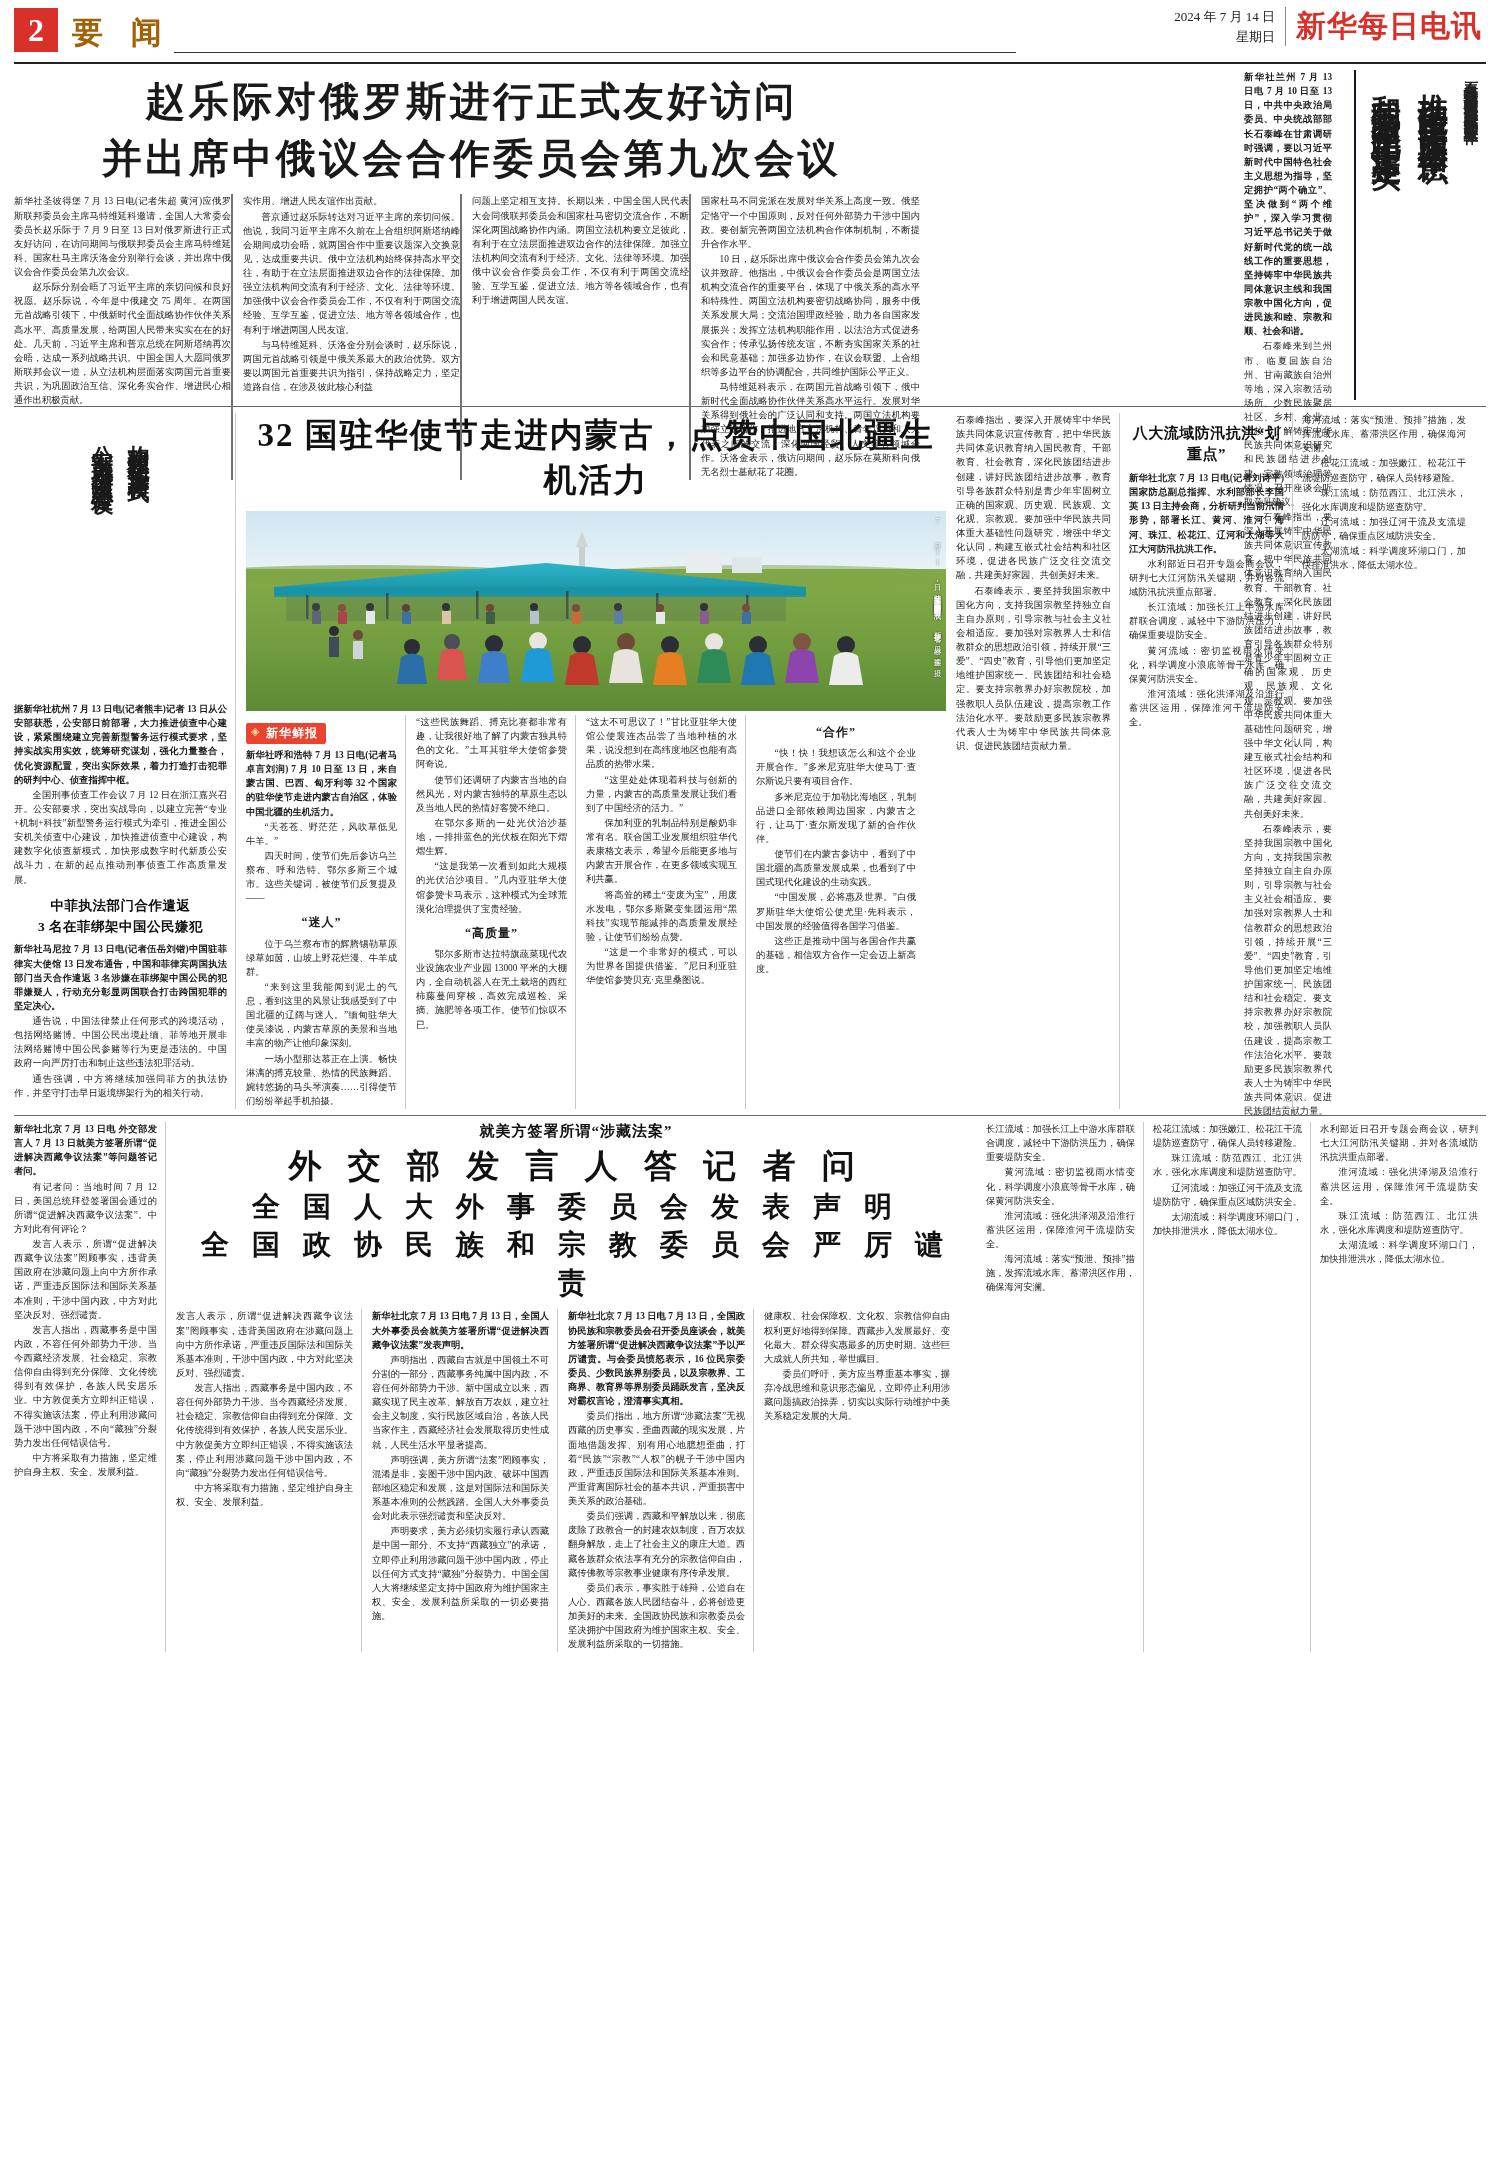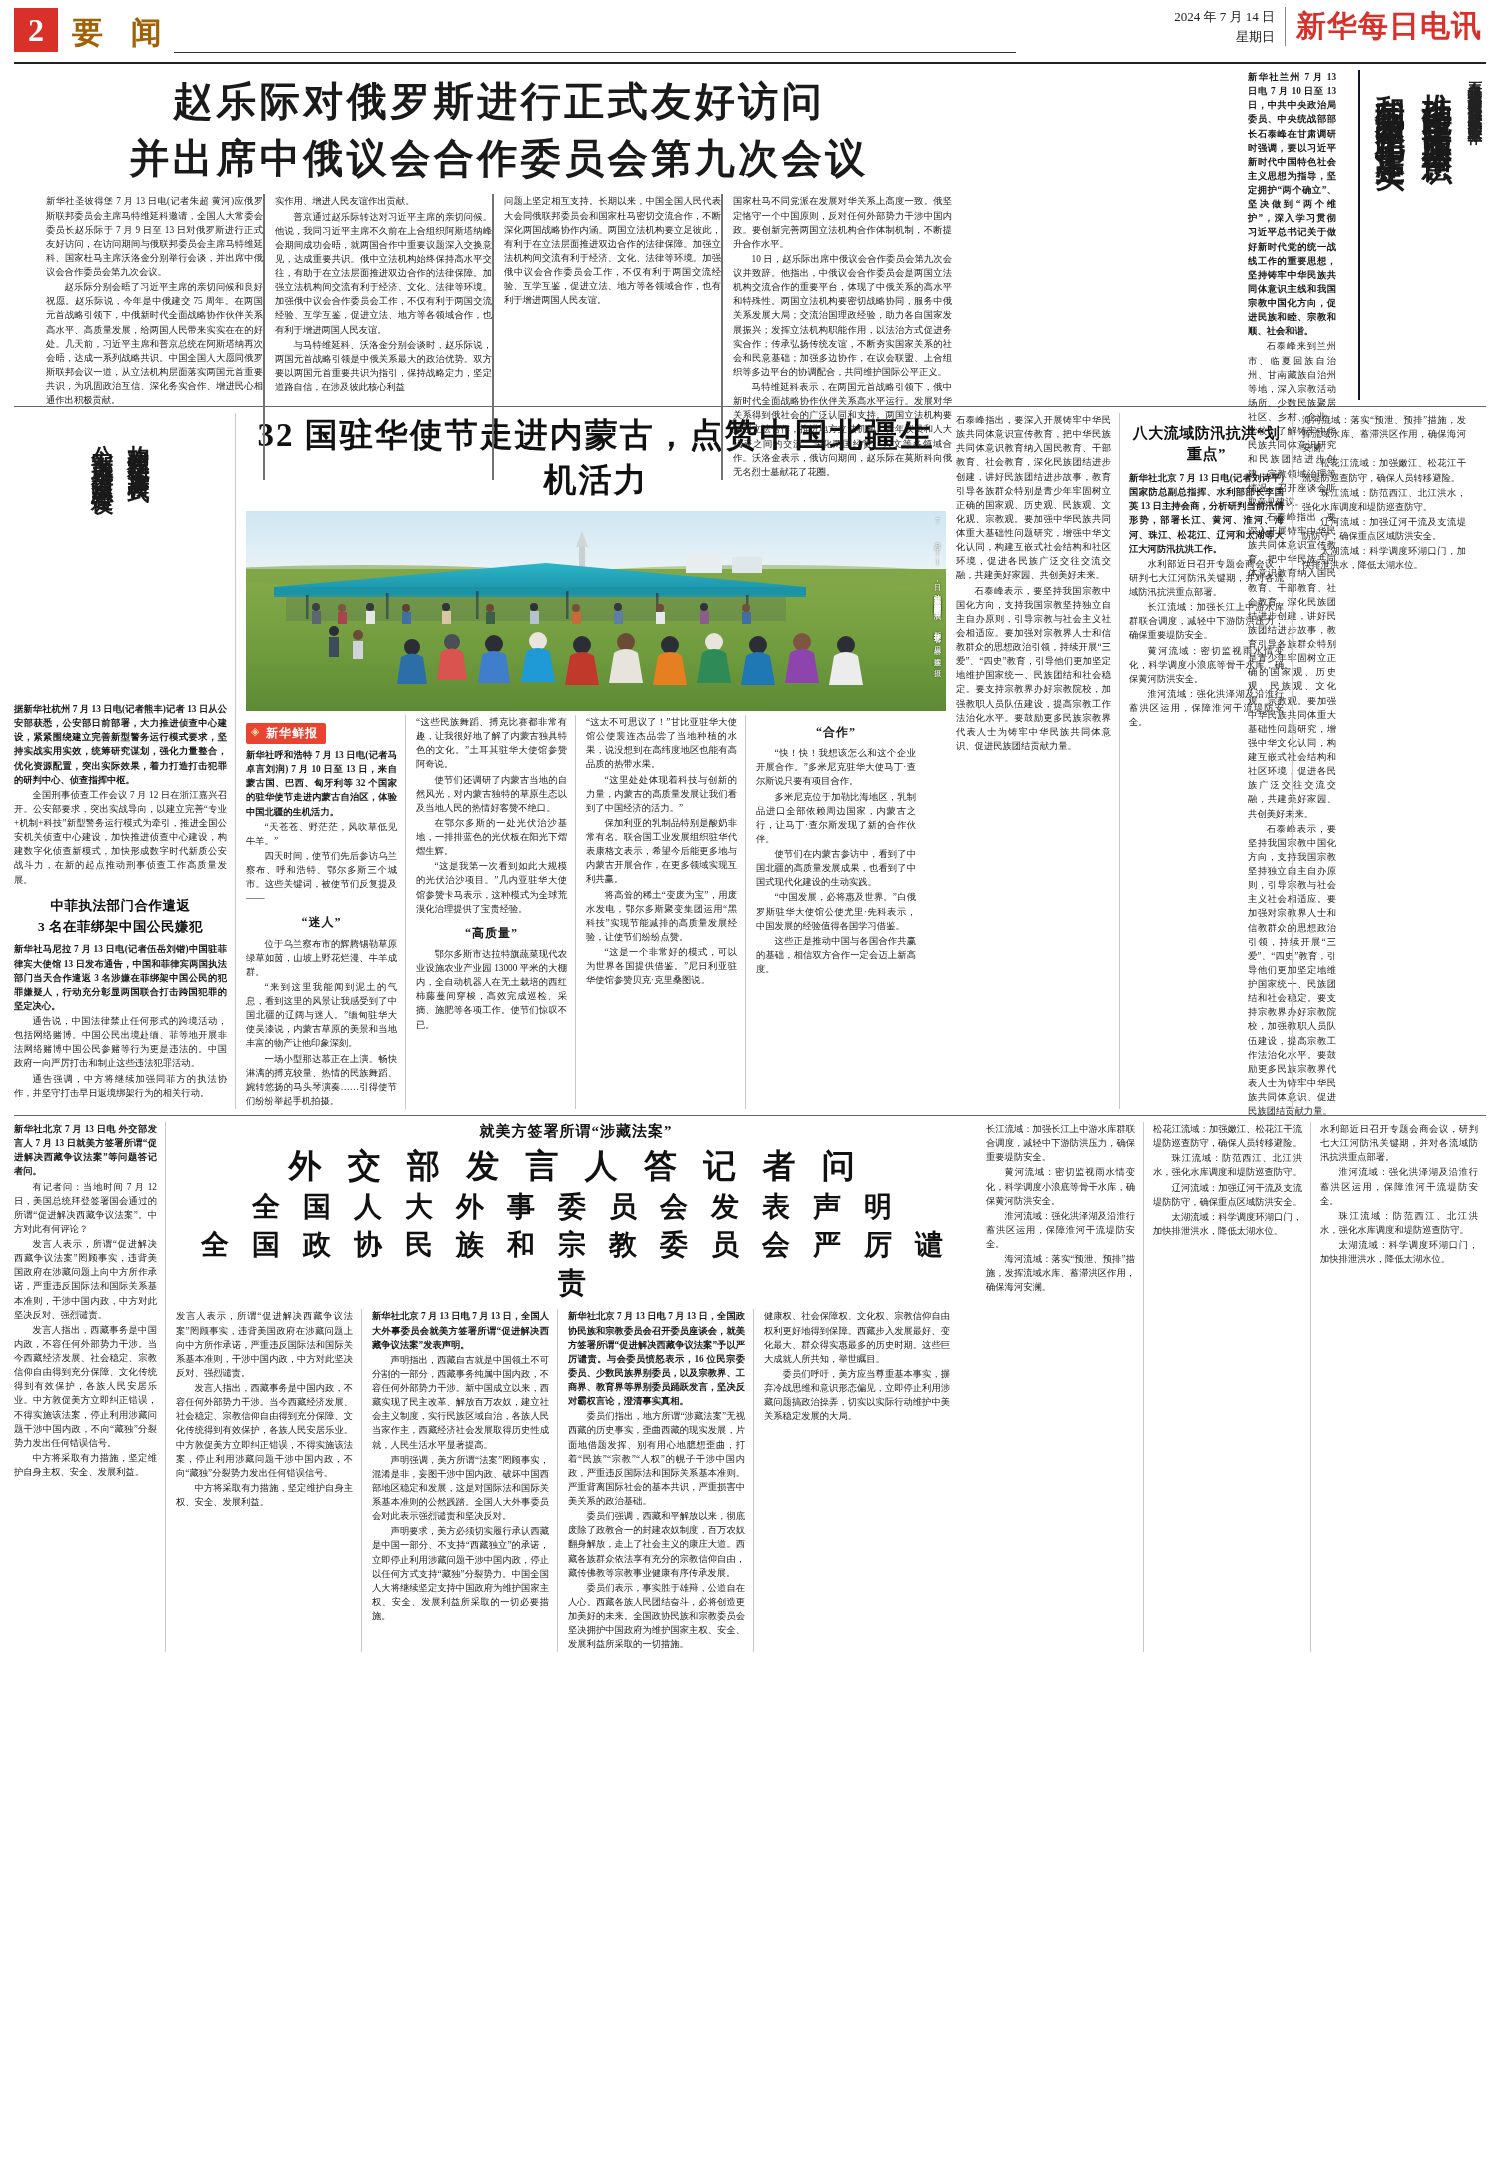--- a/index.html
+++ b/index.html
@@ -34,21 +34,21 @@
   .hrule-top { height:2px; background:#222; margin:0 0 6px 0; }
 
   
   .body-text { font-size:9.3px; line-height:1.52; text-align:justify; color:#1b1b1b;
                text-justify:inter-ideograph; }
   .body-text p { text-indent:2em; margin-bottom:1px; }
   .body-text p.noind { text-indent:0; }
   .dateline { font-weight:bold; }
 
   
-  .topzone { display:flex; gap:13px; height:330px;margin-left:32px; }
+  .topzone { display:flex; gap:13px; height:330px; }
   .top-left { width:915px; position:relative; }
   .head1 {
     font-size:40px; font-weight:bold; letter-spacing:3.5px; line-height:1.28;
     text-align:center; color:#1a1a1a; padding-top:6px;
   }
   .top-left-cols { display:flex; gap:10px; margin-top:10px; }
   .top-left-cols > div { width:219px; border-right:2px solid #737373; }
   .top-left-cols > div:last-child { border-right:none; padding-right:0; }
 
   .top-right { width:540px; display:flex; gap:8px; justify-content:flex-end; }

